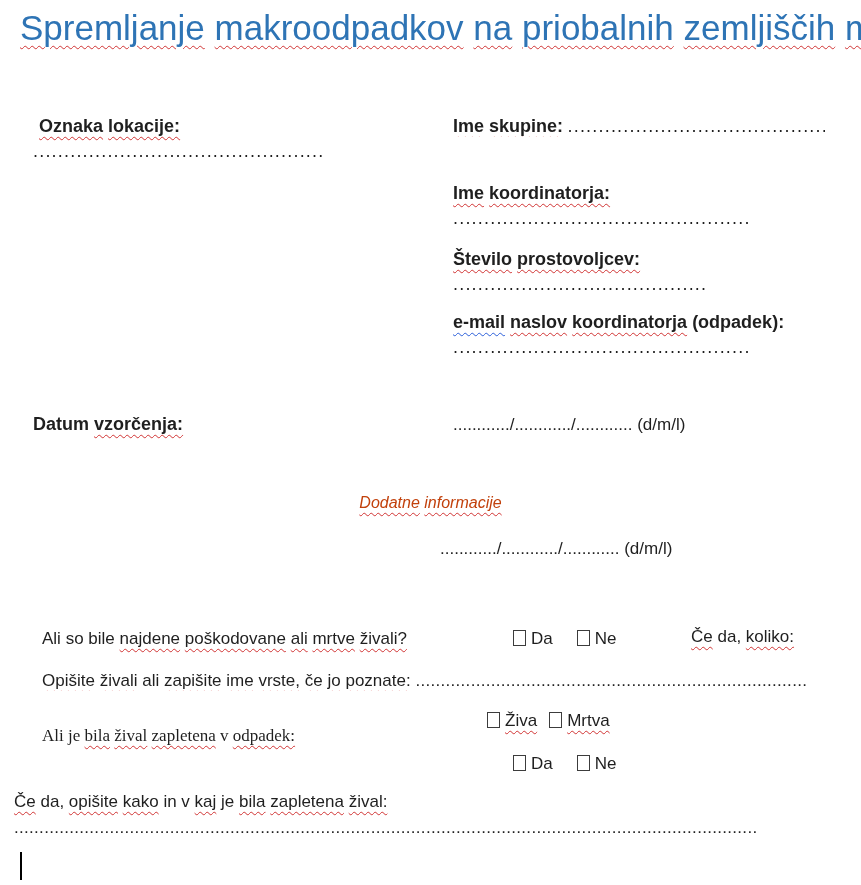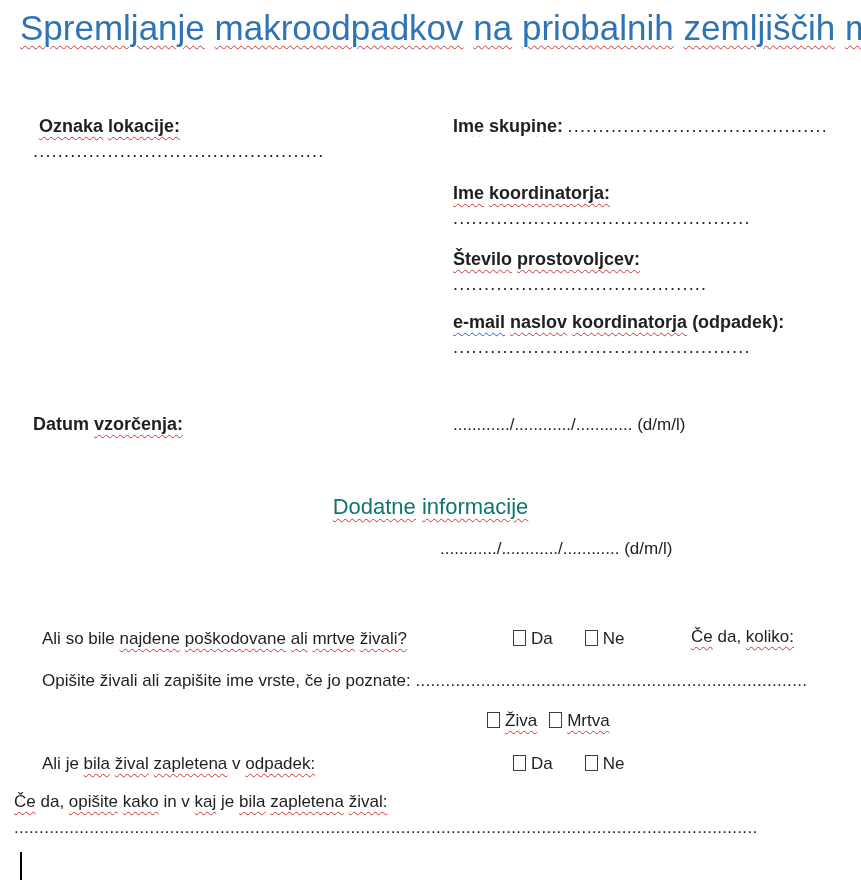--- a/index.html
+++ b/index.html
@@ -1,35 +1,35 @@
 <!DOCTYPE html>
 <html><head>
 <meta charset="utf-8">
 <style>
   html,body{margin:0;padding:0;background:#fff;}
   .page{position:relative;width:861px;height:885px;background:#ffffff;
         font-family:"Liberation Sans",sans-serif;color:#1f1f1f;overflow:hidden;}
   .abs{position:absolute;white-space:nowrap;}
   .center{left:0;width:100%;text-align:center;}
   .title{font-size:35px;color:#2E74B5;padding-left:20px;}
-  .h2{font-size:22px;color:#0f766e;}
+  .h2{font-size:16px;color:#c2410c;font-style:italic;}
   .lbl{font-size:18px;font-weight:bold;}
   .body{font-size:17px;}
   .dots{font-size:18px;letter-spacing:1.2px;color:#1f1f1f;}
   .dots-tight{font-size:17px;letter-spacing:0.3px;}
   .clip{overflow:hidden;}
   .sq-red{text-decoration-line:underline;text-decoration-style:wavy;
           text-decoration-color:#d13434;text-decoration-thickness:1px;text-underline-offset:4px;}
   .sq-blue{text-decoration-line:underline;text-decoration-style:wavy;
            text-decoration-color:#2b5fd9;text-decoration-thickness:1px;text-underline-offset:4px;}
   .title .sq-red{text-underline-offset:5px;}
   .cb{display:inline-block;width:11px;height:14px;border:1.2px solid #3c3c3c;
       margin-right:5px;vertical-align:-2px;background:#fff;}
   .cb-item{display:inline-block;}
-  .gap-lg{margin-right:32px;padding-left:26px;}
+  .gap-lg{margin-right:24px;padding-left:26px;}
   .gap-sm{margin-right:12px;}
   .cursor{position:absolute;left:20px;top:852px;width:2px;height:28px;background:#000;}
 </style>
 </head>
 <body>
 
 <div class="page">
 
   <div class="abs center title" style="top:8px;"><span class="sq-red">Spremljanje</span> <span class="sq-red">makroodpadkov</span> <span class="sq-red">na</span> <span class="sq-red">priobalnih</span> <span class="sq-red">zemljiščih</span> <span class="sq-red">morja</span></div>
 
@@ -65,21 +65,21 @@
 
   <div class="abs clip body" style="left:42px;top:671px;width:766px;">
     <span><span class="sq-red">Opišite</span> <span class="sq-red">živali</span> <span>ali</span> <span class="sq-red">zapišite</span> <span class="sq-red">ime</span> <span class="sq-red">vrste,</span> <span class="sq-red">če</span> <span class="sq-red">jo</span> <span class="sq-red">poznate:</span></span>
     <span class="dots-tight">................................................................................</span>
   </div>
 
   <div class="abs body" style="left:487px;top:711px;">
     <span class="cb-item gap-sm"><span class="cb"></span><span><span class="sq-red">Živa</span></span></span><span class="cb-item"><span class="cb"></span><span><span class="sq-red">Mrtva</span></span></span>
   </div>
 
-  <div class="abs body" style="left:42px;top:754px;"><span>Ali</span> <span>je</span> <span class="sq-red">bila</span> <span class="sq-red">žival</span> <span class="sq-red">zapletena</span> <span>v</span> <span class="sq-red">odpadek:</span></div>
+  <div class="abs body" style="left:42px;top:726px;font-family:Liberation Serif, serif;"><span>Ali</span> <span>je</span> <span class="sq-red">bila</span> <span class="sq-red">žival</span> <span class="sq-red">zapletena</span> <span>v</span> <span class="sq-red">odpadek:</span></div>
   <div class="abs body" style="left:487px;top:754px;">
     <span class="cb-item gap-lg"><span class="cb"></span><span>Da</span></span><span class="cb-item"><span class="cb"></span><span>Ne</span></span>
   </div>
 
   <div class="abs body" style="left:14px;top:792px;"><span class="sq-red">Če</span> <span>da,</span> <span class="sq-red">opišite</span> <span class="sq-red">kako</span> <span>in</span> <span>v</span> <span class="sq-red">kaj</span> <span>je</span> <span class="sq-red">bila</span> <span class="sq-red">zapletena</span> <span class="sq-red">žival:</span></div>
   <div class="abs dots-tight clip" style="left:14px;top:818px;width:744px;">......................................................................................................................................................</div>
 
   <div class="cursor"></div>
 
 </div>

